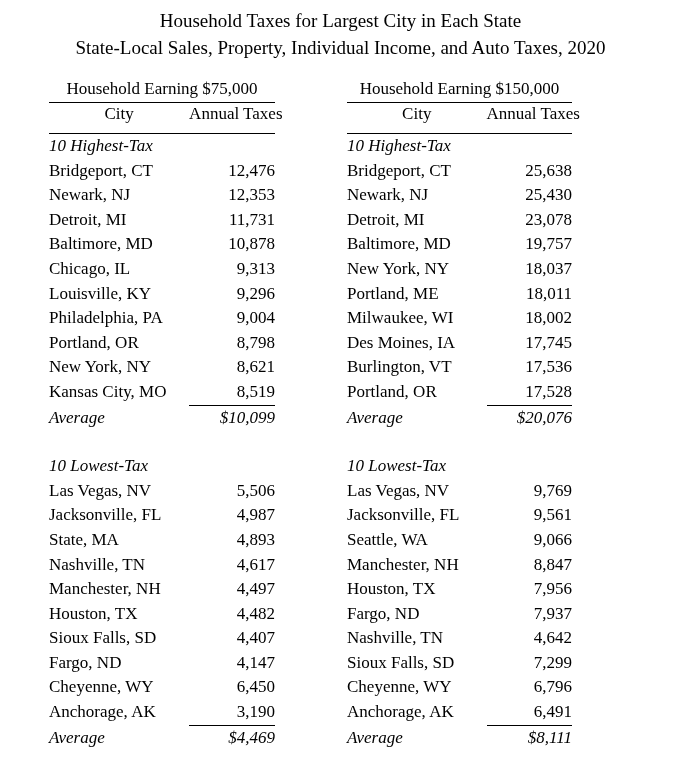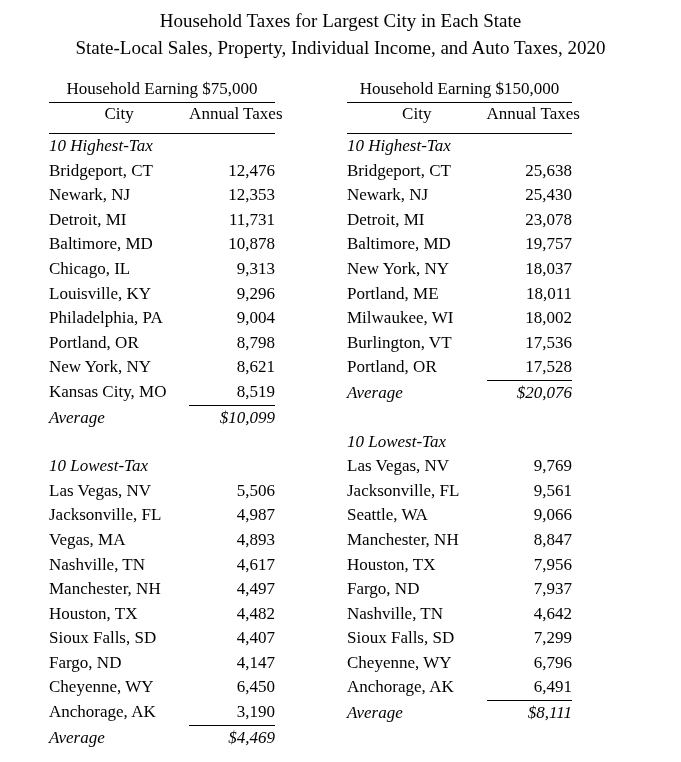--- a/index.html
+++ b/index.html
@@ -201,21 +201,21 @@
             </tr>
             <tr>
               <td class="c-city">Las Vegas, NV</td>
               <td class="c-val">5,506</td>
             </tr>
             <tr>
               <td class="c-city">Jacksonville, FL</td>
               <td class="c-val">4,987</td>
             </tr>
             <tr>
-              <td class="c-city">Vegas, MA</td>
+              <td class="c-city">State, MA</td>
               <td class="c-val">4,893</td>
             </tr>
             <tr>
               <td class="c-city">Nashville, TN</td>
               <td class="c-val">4,617</td>
             </tr>
             <tr>
               <td class="c-city">Manchester, NH</td>
               <td class="c-val">4,497</td>
             </tr>
@@ -285,20 +285,24 @@
             </tr>
             <tr>
               <td class="c-city">Portland, ME</td>
               <td class="c-val">18,011</td>
             </tr>
             <tr>
               <td class="c-city">Milwaukee, WI</td>
               <td class="c-val">18,002</td>
             </tr>
             <tr>
+              <td class="c-city">Des Moines, IA</td>
+              <td class="c-val">17,745</td>
+            </tr>
+            <tr>
               <td class="c-city">Burlington, VT</td>
               <td class="c-val">17,536</td>
             </tr>
             <tr>
               <td class="c-city">Portland, OR</td>
               <td class="c-val">17,528</td>
             </tr>
             <tr class="average-row">
               <td class="c-city">Average</td>
               <td class="c-val">$20,076</td>

